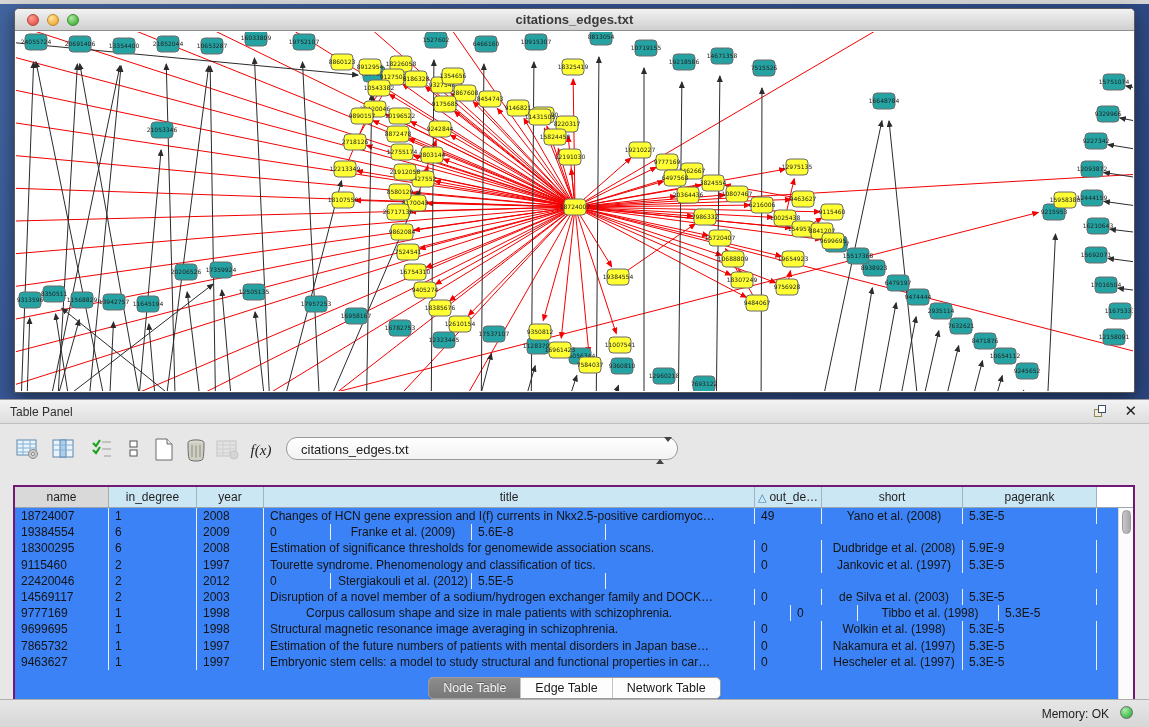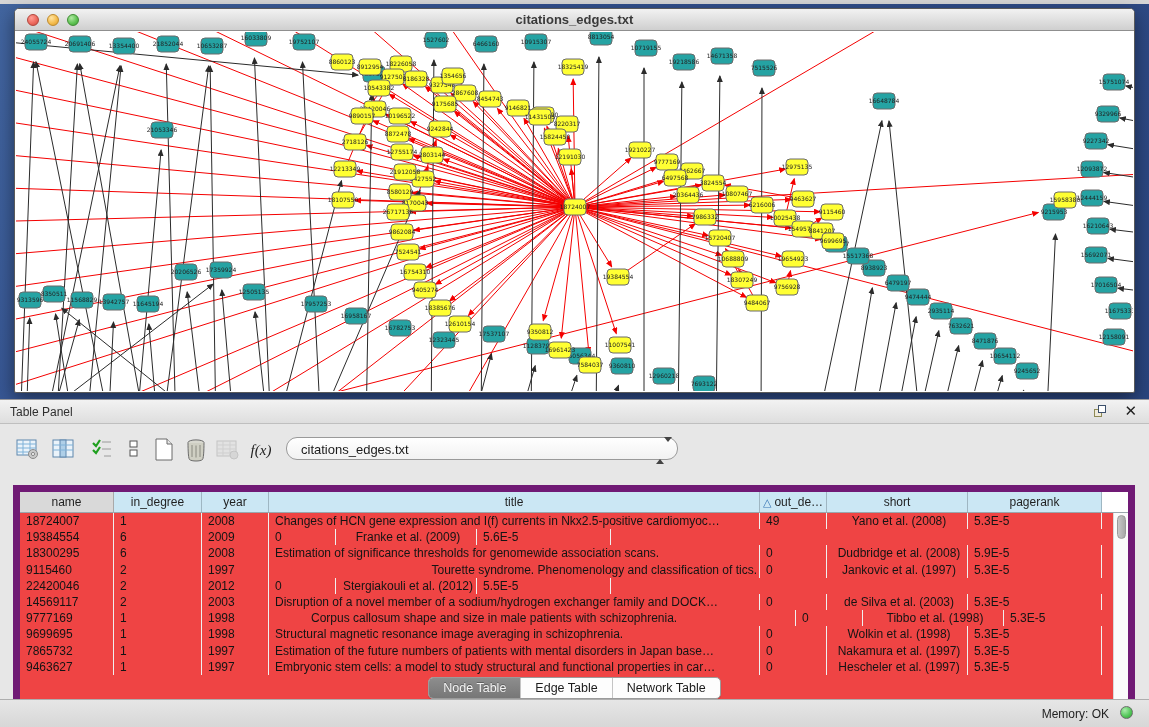--- a/index.html
+++ b/index.html
@@ -37,22 +37,22 @@
   .tool svg{display:block;margin:2px auto 0;}
   .fx{font-family:"Liberation Serif","DejaVu Serif",serif;font-style:italic;font-size:15px;color:#222;
       top:18px !important;width:30px;text-align:center;}
   .dropdown{position:absolute;left:286px;top:13px;width:392px;height:23px;background:linear-gradient(#fff,#f2f2f2);
     border:1px solid #9a9a9a;border-radius:11px;cursor:pointer;}
   .dropdown .dd-val{position:absolute;left:14px;top:4px;font-size:13px;color:#1b1b1b;}
   .dd-arrows{position:absolute;right:12px;top:4px;width:9px;height:14px;}
   .dd-arrows .up{width:0;height:0;border-left:4px solid transparent;border-right:4px solid transparent;border-bottom:5px solid #444;margin-bottom:3px;}
   .dd-arrows .down{width:0;height:0;border-left:4px solid transparent;border-right:4px solid transparent;border-top:5px solid #444;}
 
-  .table-wrap{position:absolute;left:13px;top:85px;width:1122px;height:240px;background:#ef4444;
-    border:7px solid #701a75;display:flex;flex-direction:column;}
+  .table-wrap{position:absolute;left:13px;top:85px;width:1122px;height:240px;background:#3b82f6;
+    border:2px solid #701a75;display:flex;flex-direction:column;}
   .thead{display:flex;height:21px;border-bottom:1px solid #9aa6ad;background:#fff;flex:none;}
   .th{font-size:12px;color:#1f1f1f;text-align:center;line-height:20px;background:#cbe7f4;
       border-right:1px solid #9fb6c2;overflow:hidden;white-space:nowrap;flex:none;}
   .th.gray{background:#d9d9d9;border-right:1px solid #a9a9a9;}
   .th .sort{color:#3a77b5;margin-right:3px;font-size:11px;}
   .th.filler{background:#fff;border-right:none;flex:1;}
   .tbody{position:relative;flex:1;overflow:hidden;}
   .tr{display:flex;height:16.2px;}
   .td{font-size:12px;color:#141414;line-height:16px;white-space:nowrap;overflow:hidden;
       padding:0 2px 0 6px;flex:none;border-right:1px solid #f0f0f0;}
@@ -853,36 +853,36 @@
             <div class="td" style="width: 67px;">49</div>
             <div class="td center" style="width: 141px;">Yano et al. (2008)</div>
             <div class="td" style="width: 134px;">5.3E-5</div>
           </div>
           <div class="tr">
             <div class="td" style="width: 94px;">19384554</div>
             <div class="td" style="width: 88px;">6</div>
             <div class="td" style="width: 67px;">2009</div>
             <div class="td" style="width: 67px;">0</div>
             <div class="td center" style="width: 141px;">Franke et al. (2009)</div>
-            <div class="td" style="width: 134px;">5.6E-5</div>
+            <div class="td" style="width: 134px;">5.6E-8</div>
           </div>
           <div class="tr">
             <div class="td" style="width: 94px;">18300295</div>
             <div class="td" style="width: 88px;">6</div>
             <div class="td" style="width: 67px;">2008</div>
             <div class="td" style="width: 491px;">Estimation of significance thresholds for genomewide association scans.</div>
             <div class="td" style="width: 67px;">0</div>
             <div class="td center" style="width: 141px;">Dudbridge et al. (2008)</div>
-            <div class="td" style="width: 134px;">5.9E-5</div>
+            <div class="td" style="width: 134px;">5.9E-9</div>
           </div>
           <div class="tr">
             <div class="td" style="width: 94px;">9115460</div>
             <div class="td" style="width: 88px;">2</div>
             <div class="td" style="width: 67px;">1997</div>
-            <div class="td" style="width: 491px; text-align: right;">Tourette syndrome. Phenomenology and classification of tics.</div>
+            <div class="td" style="width: 491px;">Tourette syndrome. Phenomenology and classification of tics.</div>
             <div class="td" style="width: 67px;">0</div>
             <div class="td center" style="width: 141px;">Jankovic et al. (1997)</div>
             <div class="td" style="width: 134px;">5.3E-5</div>
           </div>
           <div class="tr">
             <div class="td" style="width: 94px;">22420046</div>
             <div class="td" style="width: 88px;">2</div>
             <div class="td" style="width: 67px;">2012</div>
             <div class="td" style="width: 67px;">0</div>
             <div class="td center" style="width: 141px;">Stergiakouli et al. (2012)</div>

